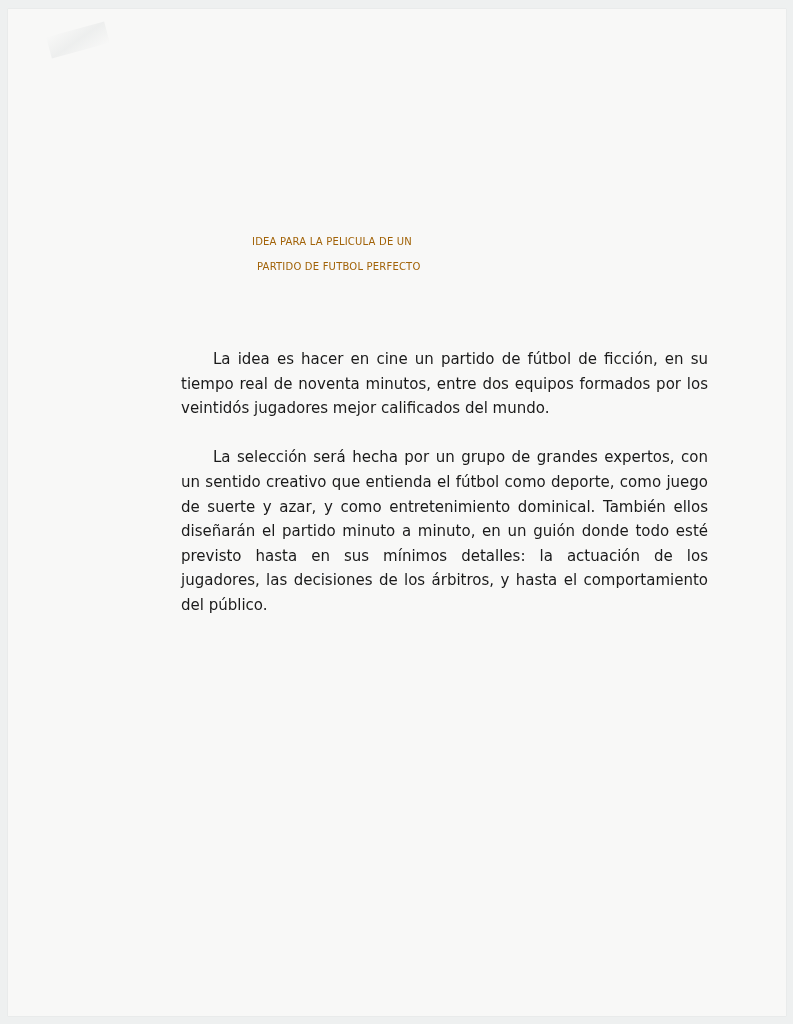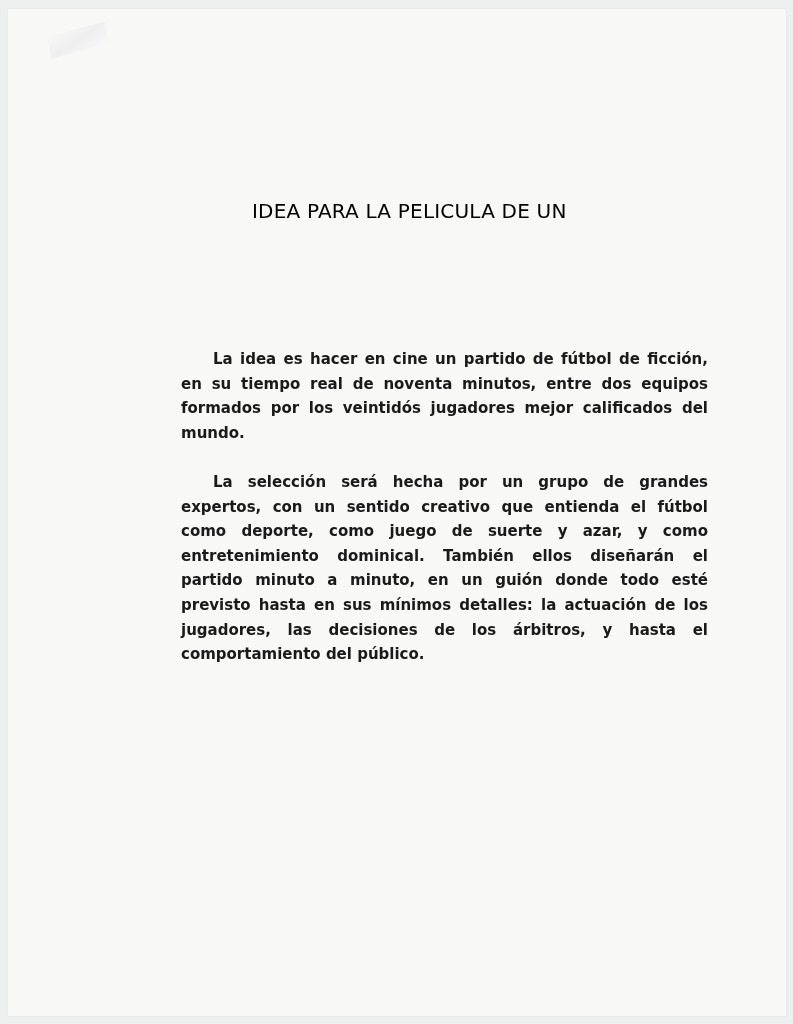--- a/index.html
+++ b/index.html
@@ -13,44 +13,44 @@
       left: 8px; top: 9px; width: 778px; height: 1007px;
       background: #f8f8f7;
       box-shadow: 0 0 1px #d0d2d2;
     }
     .crease {
       position: absolute; left: 40px; top: 20px; width: 60px; height: 22px;
       background: linear-gradient(160deg, rgba(255,255,255,0) 0%, rgba(230,232,232,0.6) 50%, rgba(255,255,255,0) 100%);
       transform: rotate(-15deg);
     }
     .title {
-      position: absolute; left: 244px; top: 190px; width: 320px;
+      position: absolute; left: 244px; top: 220px; width: 320px;
       font-family: "DejaVu Sans", sans-serif;
-      font-size: 20px; line-height: 25px;
-      color: #000000; letter-spacing: 0.2px;
+      font-size: 10px; line-height: 25px;
+      color: #a16207; letter-spacing: 0.2px;
     }
     .title .l1 { display: block; }
     .title .l2 { display: block; padding-left: 5px; }
     .body {
       position: absolute; left: 173px; top: 338px; width: 527px;
       font-family: "DejaVu Sans", sans-serif;
       font-size: 15px; line-height: 24.6px;
       color: #1a1a1a; text-align: justify;
       text-align-last: left;
-      font-weight: bold;
     }
     .body p { margin: 0 0 24.6px 0; text-indent: 32px; }
   </style>
 </head>
 <body>
 
 <div class="paper">
   <div class="crease"></div>
 
   <div class="title">
     <span class="l1">IDEA PARA LA PELICULA DE UN</span>
+    <span class="l2">PARTIDO DE FUTBOL PERFECTO</span>
   </div>
 
   <div class="body">
     <p>La idea es hacer en cine un partido de fútbol de ficción, en su tiempo real de noventa minutos, entre dos equipos formados por los veintidós jugadores mejor calificados del mundo.</p>
     <p>La selección será hecha por un grupo de grandes expertos, con un sentido creativo que entienda el fútbol como deporte, como juego de suerte y azar, y como entretenimiento dominical. También ellos diseñarán el partido minuto a minuto, en un guión donde todo esté previsto hasta en sus mínimos detalles: la actuación de los jugadores, las decisiones de los árbitros, y hasta el comportamiento del público.</p>
   </div>
 </div>
 
 </body></html>

